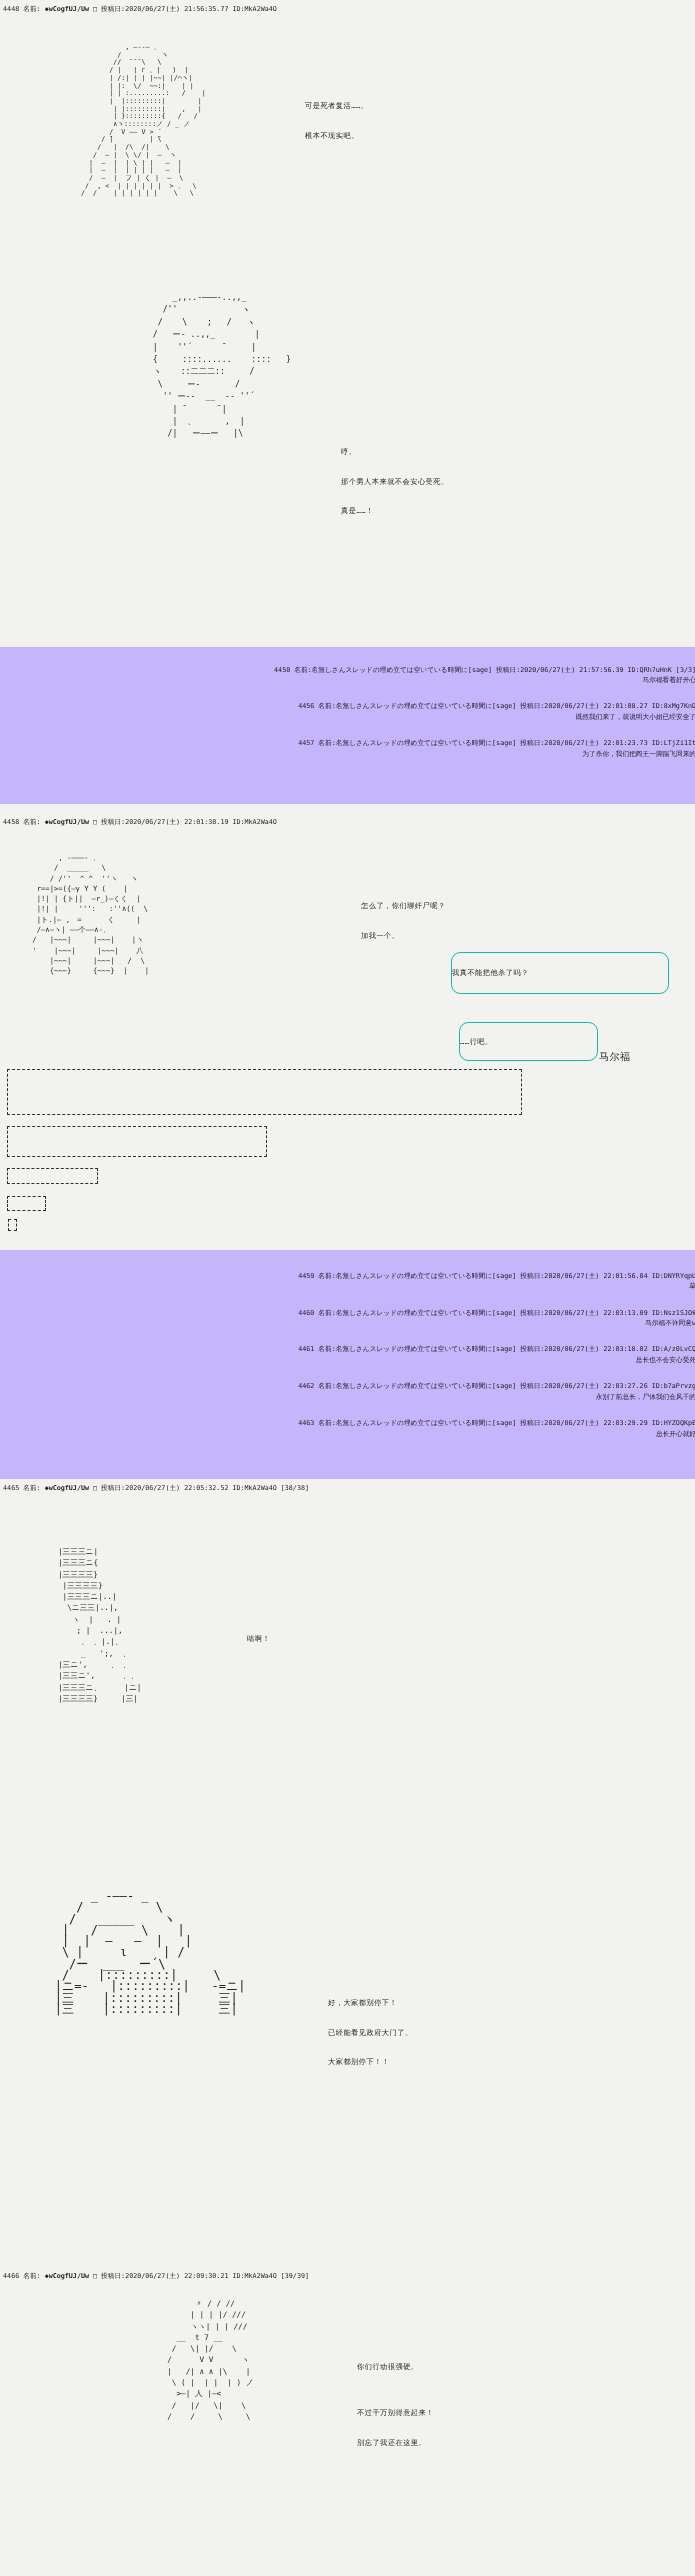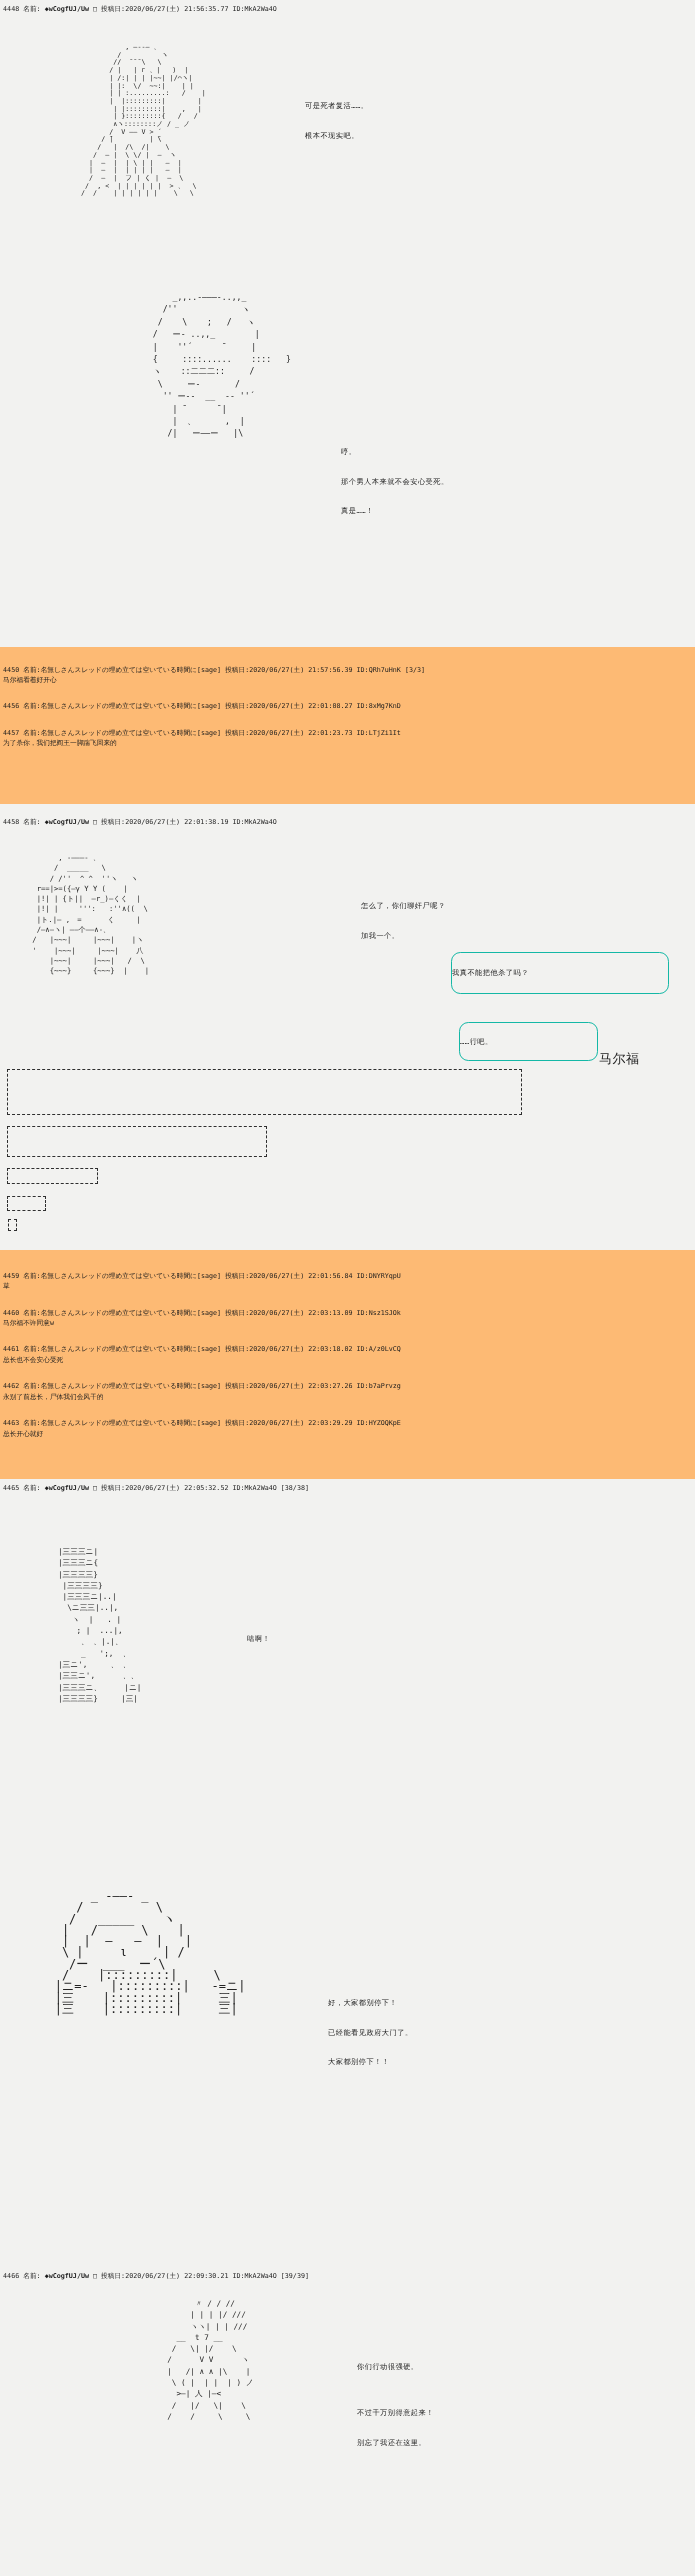--- a/index.html
+++ b/index.html
@@ -1,27 +1,27 @@
 <!DOCTYPE html>
 <html style="font-size:8.2px"><head>
 <meta charset="utf-8">
 <style>
   html,body{margin:0;padding:0;background:#f2f2f0;}
   .page{width:696px;position:relative;font-family:"DejaVu Sans Mono","DejaVu Sans",sans-serif;color:#1c1c1c;}
   section{position:relative;overflow:hidden;}
   .gray{background:#f2f2f0;}
-  .blue{background:#fdba74;}
+  .blue{background:#c4b5fd;text-align:right;}
   .post-header{font-size:6.7px;padding:5.2px 0 0 3.1px;white-space:nowrap;}
   .post-header b{font-weight:bold;}
   .aa{position:absolute;margin:0;font-size:6.7px;line-height:7.7px;color:#232323;white-space:pre;}
   .speech{position:absolute;font-size:7.2px;letter-spacing:0.5px;white-space:nowrap;}
   .speech p{margin:0 0 19.6px 0;}
   .bpost{font-size:6.7px;line-height:1.6;padding-left:3.1px;margin:0 0 15.5px 0;}
   .bubble{position:absolute;border:1px solid #14b8a6;border-radius:9.3px;display:flex;align-items:center;font-size:7.2px;letter-spacing:0.5px;}
-  .bubble-label{position:absolute;font-size:13px;letter-spacing:0.5px;}
+  .bubble-label{position:absolute;font-size:10px;letter-spacing:0.5px;}
   .panel{position:absolute;border:1px dashed #2f2f2f;}
 </style>
 </head>
 <body>
 
 <div class="page">
 
   <section class="gray" style="height:647px">
     <div class="post-header">
       <span>4448</span>
@@ -72,20 +72,21 @@
     </div>
   </section>
 
   <section class="blue" style="height:157px;padding-top:17.5px;box-sizing:border-box">
     <div class="bpost">
       <div>4450 名前:名無しさんスレッドの埋め立ては空いている時間に[sage] 投稿日:2020/06/27(土) 21:57:56.39 ID:QRh7uHnK [3/3]</div>
       <div>马尔福看着好开心</div>
     </div>
     <div class="bpost">
       <div>4456 名前:名無しさんスレッドの埋め立ては空いている時間に[sage] 投稿日:2020/06/27(土) 22:01:08.27 ID:8xMg7KnD</div>
+      <div>既然我们来了，就说明大小姐已经安全了</div>
     </div>
     <div class="bpost">
       <div>4457 名前:名無しさんスレッドの埋め立ては空いている時間に[sage] 投稿日:2020/06/27(土) 22:01:23.73 ID:LTjZi1It</div>
       <div>为了杀你，我们把阎王一脚踹飞回来的</div>
     </div>
   </section>
 
   <section class="gray" style="height:446px">
     <div class="post-header" style="padding-top:14.4px">
       <span>4458</span>

